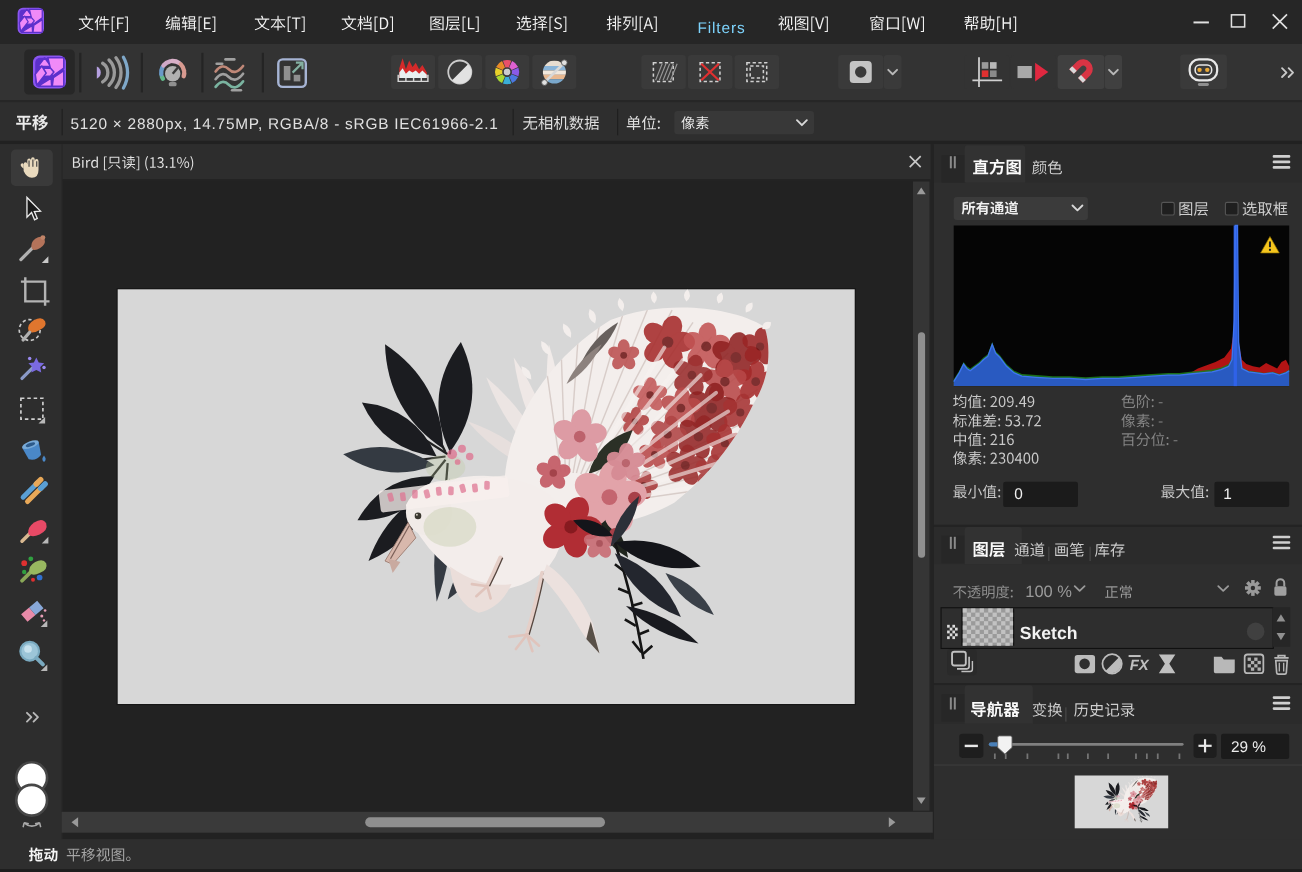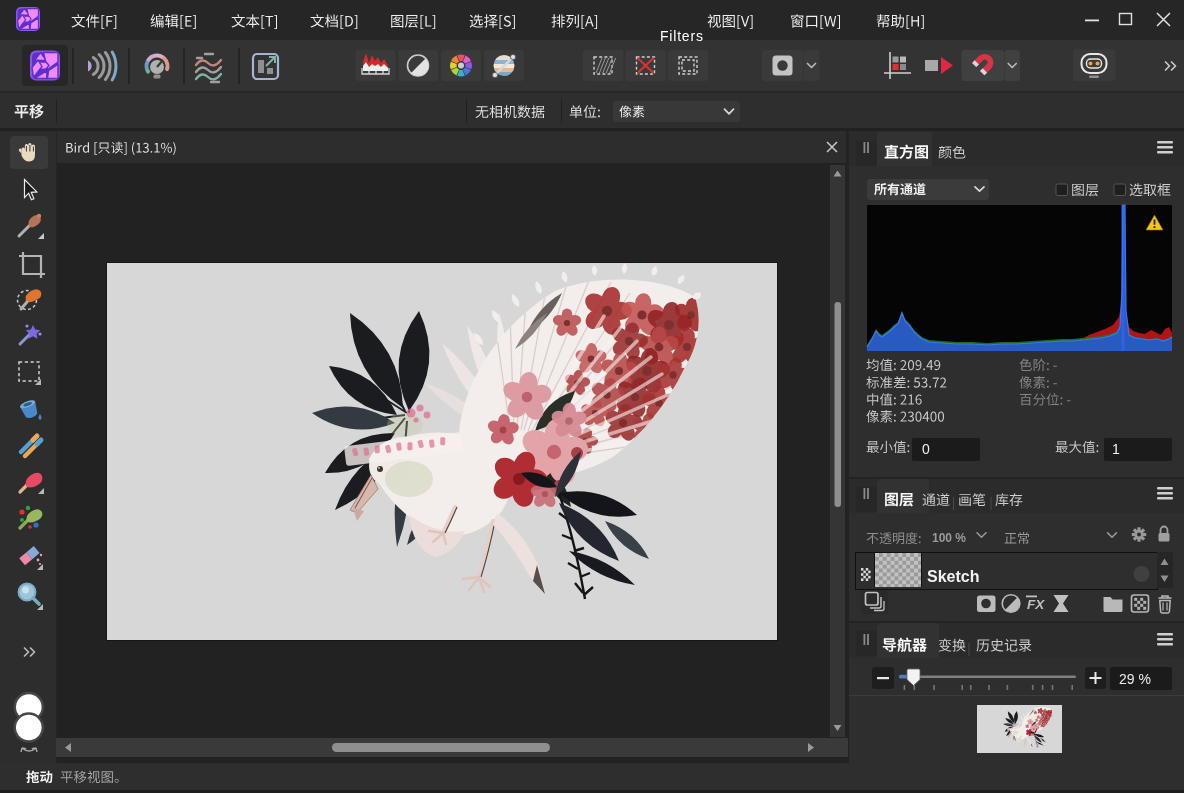--- a/index.html
+++ b/index.html
@@ -799,18 +799,19 @@
       <path transform="translate(958,505)" d="M1.3 -10.8V-9.9H12.7V-10.8ZM3.6 -8.3V-2H10.3V-8.3ZM4.5 -4.7H6.5V-2.9H4.5ZM7.4 -4.7H9.4V-2.9H7.4ZM4.5 -7.4H6.5V-5.6H4.5ZM7.4 -7.4H9.4V-5.6H7.4ZM1.3 -7.4V0.4H11.7V1.1H12.8V-7.5H11.7V-0.6H2.3V-7.4Z M14.8 -2.2 14.9 -1.3 20 -1.7V-0.6C20 0.7 20.4 1 22 1C22.3 1 24.8 1 25.2 1C26.5 1 26.8 0.5 27 -1.1C26.7 -1.2 26.3 -1.3 26 -1.5C25.9 -0.2 25.8 0.1 25.1 0.1C24.6 0.1 22.5 0.1 22 0.1C21.2 0.1 21 -0.1 21 -0.6V-1.8L27.2 -2.4L27.1 -3.3L21 -2.8V-4.2L25.9 -4.6L25.8 -5.5L21 -5.1V-6.4C22.8 -6.6 24.5 -6.8 25.9 -7.2L25.3 -8C23 -7.5 19.1 -7 15.8 -6.8C15.9 -6.6 16 -6.2 16 -6C17.3 -6 18.6 -6.1 20 -6.3V-5L15.5 -4.6L15.6 -3.8L20 -4.1V-2.7ZM16.6 -11.8C16.1 -10.4 15.4 -9 14.5 -8.1C14.8 -8 15.2 -7.7 15.4 -7.5C15.9 -8.1 16.3 -8.8 16.7 -9.5H17.4C17.8 -8.9 18.2 -8.1 18.3 -7.6L19.2 -7.9C19.1 -8.4 18.8 -9 18.5 -9.5H20.7V-10.4H17.1C17.3 -10.8 17.5 -11.2 17.6 -11.6ZM22.1 -11.8C21.7 -10.4 20.9 -9.1 20 -8.3C20.3 -8.1 20.7 -7.9 20.9 -7.7C21.4 -8.2 21.8 -8.8 22.2 -9.5H23.3C23.6 -9 23.9 -8.4 24 -8L24.9 -8.3C24.8 -8.6 24.6 -9.1 24.3 -9.5H27.1V-10.4H22.7C22.8 -10.8 23 -11.2 23.1 -11.6Z" fill="#cfcfcf"></path>
       <path transform="translate(995,505)" d="M4.5 -3.4C4.7 -3.5 5.2 -3.6 5.9 -3.6H8.3V-2H3.2V-1H8.3V1.1H9.3V-1H13.4V-2H9.3V-3.6H12.4V-4.6H9.3V-6H8.3V-4.6H5.6C6.1 -5.2 6.5 -6 6.9 -6.7H12.8V-7.7H7.4L7.8 -8.7L6.7 -9.1C6.6 -8.6 6.4 -8.1 6.2 -7.7H3.6V-6.7H5.8C5.4 -6 5.1 -5.5 5 -5.3C4.7 -4.8 4.4 -4.5 4.2 -4.5C4.3 -4.2 4.5 -3.6 4.5 -3.4ZM6.6 -11.5C6.8 -11.2 7 -10.7 7.2 -10.3H1.7V-6.3C1.7 -4.3 1.6 -1.4 0.4 0.6C0.7 0.7 1.1 1 1.3 1.2C2.5 -0.9 2.7 -4.1 2.7 -6.3V-9.4H13.3V-10.3H8.4C8.2 -10.8 7.9 -11.3 7.6 -11.8Z M22.6 -4.9V-3.7H18.7V-2.7H22.6V-0.1C22.6 0.1 22.5 0.1 22.3 0.1C22 0.1 21.2 0.1 20.3 0.1C20.4 0.4 20.6 0.8 20.6 1.1C21.8 1.1 22.6 1.1 23.1 1C23.5 0.8 23.6 0.5 23.6 -0.1V-2.7H27.4V-3.7H23.6V-4.5C24.7 -5.2 25.8 -6 26.5 -6.9L25.8 -7.4L25.6 -7.4H19.9V-6.4H24.7C24.1 -5.8 23.3 -5.2 22.6 -4.9ZM19.4 -11.8C19.2 -11.2 19 -10.5 18.8 -9.9H14.9V-8.9H18.4C17.4 -7 16.1 -5.2 14.4 -4C14.6 -3.7 14.9 -3.3 15 -3C15.6 -3.5 16.1 -3.9 16.6 -4.5V1.1H17.7V-5.8C18.4 -6.7 19 -7.8 19.5 -8.9H27.1V-9.9H19.9C20.1 -10.4 20.3 -11 20.5 -11.5Z" fill="#cfcfcf"></path>
       <path transform="translate(866,543)" d="M7.3 -6.2C8.8 -5.2 10.8 -3.6 11.7 -2.6L12.5 -3.4C11.5 -4.4 9.5 -5.8 8 -6.8ZM0.9 -10V-9H6.7C5.4 -6.8 3.2 -4.6 0.6 -3.3C0.8 -3.1 1.1 -2.7 1.2 -2.5C3 -3.4 4.7 -4.7 6 -6.3V1H7V-7.6C7.4 -8 7.7 -8.5 7.9 -9H12.1V-10Z M13.8 -9.9C14.5 -9.3 15.4 -8.4 15.8 -7.8L16.6 -8.4C16.2 -9 15.3 -9.9 14.5 -10.5ZM24.1 -10.7C22.6 -10.4 19.7 -10.1 17.4 -10C17.5 -9.9 17.6 -9.5 17.6 -9.3C18.6 -9.4 19.7 -9.4 20.7 -9.5V-8.5H17.1V-7.7H20.1C19.2 -6.8 17.9 -6 16.7 -5.6C16.9 -5.4 17.1 -5.1 17.3 -4.9C18.5 -5.4 19.8 -6.3 20.7 -7.3V-5.6H21.6V-7.3C22.5 -6.3 23.8 -5.4 25 -5C25.1 -5.2 25.4 -5.5 25.6 -5.7C24.4 -6 23 -6.9 22.2 -7.7H25.4V-8.5H21.6V-9.6C22.8 -9.7 23.9 -9.9 24.7 -10ZM18.1 -5.2V-4.5H19.6C19.4 -3.1 18.8 -2.1 17 -1.5C17.2 -1.3 17.5 -1 17.6 -0.8C19.6 -1.5 20.3 -2.7 20.5 -4.5H22.1C22 -4.1 21.9 -3.6 21.8 -3.3H24C23.9 -2.3 23.7 -1.9 23.6 -1.8C23.5 -1.7 23.4 -1.7 23.1 -1.7C22.9 -1.7 22.3 -1.7 21.7 -1.7C21.8 -1.5 21.9 -1.2 21.9 -1C22.6 -0.9 23.2 -0.9 23.5 -0.9C23.9 -0.9 24.1 -1 24.3 -1.2C24.6 -1.5 24.8 -2.2 24.9 -3.7C24.9 -3.8 24.9 -4 24.9 -4H22.8L23.1 -5.2ZM16.3 -5.9H13.7V-5H15.3V-1.1C14.8 -0.8 14.2 -0.4 13.6 0.2L14.2 1C15 0.2 15.7 -0.4 16.2 -0.4C16.4 -0.4 16.8 -0.1 17.4 0.2C18.2 0.8 19.3 0.9 20.8 0.9C22.1 0.9 24.3 0.8 25.3 0.8C25.3 0.5 25.5 -0 25.6 -0.3C24.3 -0.1 22.3 -0 20.8 -0C19.4 -0 18.3 -0.1 17.5 -0.6C16.9 -1 16.6 -1.3 16.3 -1.3Z M30.4 -5.9V-3.3H28V-5.9ZM30.4 -6.7H28V-9.2H30.4ZM27 -10.1V-1.1H28V-2.4H31.3V-10.1ZM37.1 -9.5V-7.2H33.5V-9.5ZM32.5 -10.4V-5.7C32.5 -3.7 32.3 -1.2 30.1 0.5C30.3 0.6 30.7 0.9 30.8 1.1C32.3 -0 33 -1.6 33.3 -3.1H37.1V-0.2C37.1 -0 37 0.1 36.8 0.1C36.6 0.1 35.7 0.1 34.9 0.1C35 0.3 35.2 0.7 35.2 1C36.4 1 37.1 1 37.5 0.8C37.9 0.7 38.1 0.4 38.1 -0.2V-10.4ZM37.1 -6.3V-4H33.4C33.4 -4.6 33.5 -5.2 33.5 -5.7V-6.3Z M44 -8.4V-7.2H41.9V-6.4H44V-4.3H49.1V-6.4H51.2V-7.2H49.1V-8.4H48.1V-7.2H45V-8.4ZM48.1 -6.4V-5.1H45V-6.4ZM48.8 -2.6C48.3 -2 47.5 -1.4 46.5 -1C45.6 -1.4 44.9 -2 44.3 -2.6ZM42.1 -3.4V-2.6H43.8L43.4 -2.5C43.9 -1.7 44.6 -1.1 45.5 -0.6C44.2 -0.2 42.9 0 41.5 0.1C41.6 0.4 41.8 0.7 41.9 1C43.5 0.8 45.1 0.5 46.5 -0.1C47.8 0.5 49.3 0.8 50.9 1C51.1 0.8 51.3 0.4 51.5 0.2C50.1 0.1 48.7 -0.2 47.6 -0.6C48.7 -1.2 49.7 -2 50.3 -3.2L49.7 -3.5L49.5 -3.4ZM45.1 -10.8C45.3 -10.4 45.5 -10 45.7 -9.6H40.6V-6.1C40.6 -4.1 40.5 -1.4 39.5 0.6C39.7 0.7 40.2 0.9 40.4 1C41.4 -1 41.6 -4 41.6 -6.1V-8.7H51.3V-9.6H46.8C46.6 -10 46.4 -10.6 46.1 -11Z M53.8 -5.1C54.3 -5.1 54.7 -5.4 54.7 -6C54.7 -6.5 54.3 -6.9 53.8 -6.9C53.3 -6.9 52.9 -6.5 52.9 -6C52.9 -5.4 53.3 -5.1 53.8 -5.1ZM53.8 0.2C54.3 0.2 54.7 -0.2 54.7 -0.7C54.7 -1.3 54.3 -1.6 53.8 -1.6C53.3 -1.6 52.9 -1.3 52.9 -0.7C52.9 -0.2 53.3 0.2 53.8 0.2Z" fill="#8f8f8f"></path>
       <path transform="translate(1004,543)" d="M2.4 -6.6V-0.5H0.7V0.5H12.3V-0.5H7.3V-4.6H11.4V-5.5H7.3V-9H11.9V-10H1.2V-9H6.3V-0.5H3.4V-6.6Z M17.1 -6.4H22V-5.1H17.1ZM15 -3.3V0.5H16V-2.4H19.2V1H20.2V-2.4H23.2V-0.6C23.2 -0.4 23.1 -0.4 22.9 -0.4C22.7 -0.4 22 -0.4 21.3 -0.4C21.4 -0.1 21.5 0.2 21.6 0.5C22.6 0.5 23.3 0.5 23.7 0.4C24.1 0.2 24.2 -0.1 24.2 -0.6V-3.3H20.2V-4.4H23V-7.1H16.1V-4.4H19.2V-3.3ZM15.2 -10.4C15.6 -10 16 -9.3 16.2 -8.9H14.1V-6.1H15.1V-8H24V-6.1H25V-8.9H20.1V-10.9H19.1V-8.9H16.4L17.2 -9.3C16.9 -9.7 16.5 -10.3 16.1 -10.8ZM22.9 -10.8C22.7 -10.3 22.2 -9.7 21.8 -9.2L22.6 -8.9C23 -9.3 23.5 -9.9 23.9 -10.5Z" fill="#9a9a9a"></path>
       <path transform="translate(882,650.5)" d="M2.8 -2.3C3.8 -1.6 5 -0.6 5.4 0.1L6.7 -1.1C6.3 -1.7 5.5 -2.4 4.7 -3H9.3V-0.5C9.3 -0.3 9.2 -0.2 8.8 -0.2C8.6 -0.2 7.4 -0.2 6.5 -0.3C6.7 0.2 7 0.9 7 1.3C8.4 1.3 9.5 1.3 10.2 1.1C10.9 0.9 11.1 0.4 11.1 -0.5V-3H14.2V-4.6H11.1V-5.5H9.3V-4.6H0.8V-3H3.6ZM1.8 -11.4V-8C1.8 -6.3 2.7 -5.8 5.7 -5.8C6.4 -5.8 10.2 -5.8 10.9 -5.8C13.1 -5.8 13.8 -6.2 14 -7.7C13.5 -7.8 12.8 -8 12.3 -8.2C12.2 -7.4 11.9 -7.3 10.8 -7.3C9.8 -7.3 6.4 -7.3 5.6 -7.3C4 -7.3 3.7 -7.4 3.7 -8V-8.3H12.4V-12.3H1.8ZM3.7 -10.8H10.6V-9.8H3.7Z M23.9 -12.4C24.2 -11.8 24.5 -11 24.7 -10.4H21.7V-8.8H29.4V-10.4H25.5L26.5 -10.7C26.4 -11.3 26 -12.2 25.6 -12.9ZM15.4 -6.4V-4.9H16.4C16.4 -3.1 16.3 -0.9 15.4 0.6C15.7 0.8 16.4 1.2 16.7 1.5C17.6 0 17.9 -2.1 18 -4C18.3 -3.3 18.6 -2.5 18.8 -1.9L19.9 -2.4C19.7 -3 19.3 -3.9 18.9 -4.6L18 -4.2L18 -4.9H19.9V-0.5C19.9 -0.3 19.9 -0.2 19.7 -0.2C19.5 -0.2 19.1 -0.2 18.6 -0.2C18.8 0.2 19 0.9 19 1.3C19.9 1.3 20.5 1.2 20.9 1C21.1 0.9 21.3 0.7 21.4 0.5C21.8 0.7 22.4 1.1 22.7 1.4C24.2 -0.1 24.4 -2.7 24.4 -4.5V-6.1H26.3V-0.9C26.3 0.2 26.4 0.6 26.6 0.8C26.9 1.1 27.2 1.2 27.6 1.2C27.8 1.2 28.1 1.2 28.3 1.2C28.6 1.2 28.9 1.1 29.1 1C29.3 0.8 29.5 0.6 29.6 0.2C29.6 -0.1 29.7 -1.1 29.7 -1.8C29.3 -1.9 28.9 -2.2 28.6 -2.4C28.6 -1.6 28.6 -1.1 28.6 -0.8C28.5 -0.5 28.5 -0.4 28.5 -0.3C28.4 -0.3 28.4 -0.3 28.3 -0.3C28.2 -0.3 28.2 -0.3 28.1 -0.3C28 -0.3 28 -0.3 28 -0.3C27.9 -0.4 27.9 -0.6 27.9 -0.9V-7.7H22.8V-4.5C22.8 -3 22.7 -1.1 21.4 0.3C21.5 0.1 21.5 -0.1 21.5 -0.4V-10.9H19.4L20 -12.5L18.2 -12.8C18.1 -12.3 18 -11.5 17.9 -10.9H16.4V-6.4ZM19.9 -9.6V-6.4H18V-8.7C18.3 -8 18.5 -7.2 18.7 -6.7L19.8 -7.2C19.6 -7.7 19.3 -8.5 19 -9.2L18 -8.8V-9.6Z M33.4 -10.6H35.1V-9.3H33.4ZM39.7 -10.6H41.5V-9.3H39.7ZM39.1 -7.2C39.6 -7 40.1 -6.8 40.6 -6.5H37.3C37.5 -6.8 37.7 -7.2 37.9 -7.6L36.8 -7.8V-12.1H31.8V-7.8H36C35.8 -7.3 35.5 -6.9 35.2 -6.5H30.7V-4.9H33.6C32.8 -4.2 31.6 -3.6 30.3 -3.1C30.6 -2.8 31.1 -2.1 31.3 -1.7L31.8 -1.9V1.3H33.5V1H35.1V1.3H36.8V-3.4H34.4C35 -3.9 35.6 -4.4 36.1 -4.9H38.6C39 -4.4 39.6 -3.9 40.2 -3.4H38.1V1.3H39.8V1H41.5V1.3H43.3V-1.8L43.7 -1.6C43.9 -2.1 44.4 -2.7 44.8 -3.1C43.3 -3.4 41.9 -4.1 40.8 -4.9H44.3V-6.5H41.8L42.2 -6.9C41.9 -7.2 41.4 -7.5 40.8 -7.8H43.3V-12.1H38.1V-7.8H39.6ZM33.5 -0.6V-1.9H35.1V-0.6ZM39.8 -0.6V-1.9H41.5V-0.6Z" fill="#fafafa"></path>
       <path transform="translate(938,650.5)" d="M3.1 -8.8C2.7 -7.8 2 -6.8 1.2 -6.1C1.5 -6 1.9 -5.7 2.1 -5.6C2.8 -6.3 3.6 -7.4 4.1 -8.6ZM9.7 -8.3C10.5 -7.5 11.6 -6.3 12.1 -5.5L12.9 -6.1C12.4 -6.8 11.4 -7.9 10.5 -8.7ZM6 -11.6C6.3 -11.2 6.6 -10.7 6.8 -10.3H1V-9.4H4.9V-5.1H5.9V-9.4H8.1V-5.2H9.1V-9.4H13V-10.3H7.9C7.8 -10.8 7.4 -11.4 7.1 -11.9ZM1.9 -4.7V-3.8H3C3.7 -2.7 4.7 -1.8 5.9 -1.1C4.4 -0.4 2.6 -0 0.7 0.2C0.9 0.4 1.2 0.9 1.2 1.1C3.3 0.8 5.2 0.3 7 -0.5C8.6 0.3 10.6 0.9 12.8 1.1C12.9 0.9 13.2 0.5 13.4 0.2C11.4 0 9.6 -0.4 8.1 -1C9.5 -1.9 10.7 -2.9 11.5 -4.3L10.8 -4.8L10.7 -4.7ZM4.1 -3.8H9.9C9.2 -2.9 8.2 -2.1 7 -1.5C5.8 -2.1 4.9 -2.9 4.1 -3.8Z M16.3 -11.7V-8.9H14.7V-8H16.3V-4.8C15.6 -4.6 15 -4.5 14.5 -4.3L14.8 -3.3L16.3 -3.8V-0.2C16.3 0 16.2 0.1 16.1 0.1C15.9 0.1 15.4 0.1 14.9 0.1C15 0.4 15.2 0.8 15.2 1.1C16 1.1 16.5 1.1 16.9 0.9C17.2 0.7 17.3 0.4 17.3 -0.2V-4.1L18.8 -4.6L18.7 -5.6L17.3 -5.2V-8H18.6V-8.9H17.3V-11.7ZM21.5 -9.6H24.4C24.1 -9.2 23.7 -8.6 23.3 -8.2H20.4C20.8 -8.7 21.2 -9.2 21.5 -9.6ZM18.7 -4V-3.1H22.1C21.5 -1.9 20.3 -0.7 17.9 0.4C18.1 0.6 18.5 0.9 18.6 1.1C21 0 22.2 -1.3 22.9 -2.6C23.8 -1 25.2 0.4 26.9 1.1C27 0.8 27.3 0.4 27.6 0.2C25.9 -0.4 24.4 -1.6 23.6 -3.1H27.3V-4H26.3V-8.2H24.5C25 -8.8 25.6 -9.5 25.9 -10.1L25.2 -10.6L25.1 -10.5H22.1C22.2 -10.9 22.4 -11.2 22.6 -11.6L21.5 -11.8C21 -10.6 20.1 -9.1 18.7 -8C18.9 -7.9 19.3 -7.5 19.4 -7.3L19.7 -7.5V-4ZM20.7 -4V-7.4H22.6V-5.9C22.6 -5.3 22.5 -4.7 22.4 -4ZM25.3 -4H23.4C23.5 -4.7 23.6 -5.3 23.6 -5.9V-7.4H25.3Z" fill="#cfcfcf"></path>
       <path transform="translate(976,650.5)" d="M1.6 -11.1V-6.6C1.6 -4.5 1.5 -1.6 0.5 0.5C0.7 0.6 1.2 0.9 1.4 1.1C2.5 -1.1 2.7 -4.4 2.7 -6.6V-10.1H13.3V-11.1ZM6.9 -9.3C6.9 -8.5 6.9 -7.8 6.8 -7H3.6V-6H6.7C6.5 -3.3 5.7 -1 3 0.3C3.2 0.5 3.5 0.8 3.7 1.1C6.6 -0.4 7.5 -3 7.8 -6H11.5C11.3 -2.2 11 -0.7 10.6 -0.3C10.5 -0.1 10.3 -0.1 10 -0.1C9.7 -0.1 8.8 -0.1 8 -0.2C8.1 0.1 8.3 0.5 8.3 0.9C9.2 0.9 10 0.9 10.4 0.9C10.9 0.8 11.2 0.7 11.5 0.4C12.1 -0.2 12.3 -1.9 12.5 -6.5C12.5 -6.7 12.5 -7 12.5 -7H7.9C8 -7.8 8 -8.5 8 -9.3Z M16.7 -8.5H20.5V-5.9H16.7ZM21.6 -8.5H25.3V-5.9H21.6ZM17.3 -4.4 16.4 -4.1C16.9 -2.9 17.6 -2 18.5 -1.3C17.6 -0.7 16.4 -0.2 14.6 0.2C14.8 0.4 15.1 0.9 15.2 1.1C17.1 0.7 18.5 0.1 19.4 -0.6C21.3 0.5 23.8 0.9 27 1.1C27.1 0.7 27.3 0.3 27.5 0C24.3 -0.1 22 -0.4 20.2 -1.4C21.2 -2.4 21.4 -3.6 21.5 -4.9H26.4V-9.5H21.6V-11.7H20.5V-9.5H15.7V-4.9H20.5C20.4 -3.8 20.1 -2.8 19.3 -1.9C18.5 -2.6 17.8 -3.4 17.3 -4.4Z M29.7 -10.8C30.5 -10.1 31.5 -9.1 31.9 -8.5L32.7 -9.3C32.2 -9.8 31.2 -10.8 30.5 -11.4ZM30.8 0.9V0.8C31 0.6 31.4 0.3 33.7 -1.4C33.6 -1.6 33.4 -2 33.4 -2.3L31.9 -1.3V-7.4H28.6V-6.3H30.9V-1.3C30.9 -0.6 30.4 -0.1 30.2 0.1C30.4 0.2 30.7 0.6 30.8 0.9ZM33.9 -10.8V-9.7H39.4V-6.2H34.1V-0.8C34.1 0.6 34.6 0.9 36.2 0.9C36.6 0.9 39.1 0.9 39.4 0.9C41 0.9 41.3 0.3 41.5 -2C41.2 -2.1 40.7 -2.3 40.4 -2.5C40.4 -0.5 40.2 -0.1 39.4 -0.1C38.8 -0.1 36.7 -0.1 36.3 -0.1C35.4 -0.1 35.2 -0.2 35.2 -0.8V-5.2H39.4V-4.5H40.5V-10.8Z M43.9 -4.4C44.8 -3.9 45.9 -3.1 46.4 -2.6L47.2 -3.3C46.6 -3.9 45.5 -4.6 44.6 -5.1ZM43.9 -11V-10H52.4L52.3 -8.7H44.3V-7.8H52.2L52.2 -6.5H42.9V-5.5H48.5V-3C46.4 -2.1 44.3 -1.3 43 -0.8L43.5 0.2C44.9 -0.4 46.7 -1.2 48.5 -2V-0C48.5 0.2 48.4 0.2 48.2 0.2C47.9 0.3 47.2 0.3 46.3 0.2C46.5 0.5 46.6 0.9 46.7 1.1C47.8 1.1 48.5 1.1 48.9 1C49.4 0.8 49.5 0.6 49.5 -0V-3.3C50.7 -1.5 52.5 -0.1 54.7 0.6C54.8 0.3 55.1 -0.1 55.3 -0.4C53.8 -0.8 52.5 -1.5 51.5 -2.5C52.3 -3 53.4 -3.8 54.2 -4.5L53.3 -5.2C52.7 -4.5 51.7 -3.7 50.8 -3.1C50.3 -3.7 49.9 -4.4 49.5 -5.1V-5.5H55.2V-6.5H53.3C53.4 -7.9 53.5 -9.6 53.5 -11L52.7 -11L52.5 -11Z" fill="#cfcfcf"></path>
       <path transform="translate(26,782)" d="M6.6 -11.5C6.2 -10.1 5.5 -8.7 4.6 -7.7V-8.9H3.5V-11.5H1.9V-8.9H0.5V-7.4H1.9V-4.9L0.3 -4.5L0.7 -3L1.9 -3.3V-0.7C1.9 -0.5 1.9 -0.5 1.7 -0.5C1.6 -0.4 1.1 -0.4 0.6 -0.5C0.8 -0 1 0.7 1 1.1C1.9 1.1 2.5 1.1 3 0.8C3.4 0.5 3.5 0.1 3.5 -0.7V-3.8L4.7 -4.2L4.7 -4.3L5.1 -3.1L6 -3.5V-1C6 0.6 6.4 1.1 8.2 1.1C8.6 1.1 10.6 1.1 11 1.1C12.4 1.1 12.9 0.6 13.1 -1.1C12.6 -1.2 12 -1.4 11.7 -1.6C11.6 -0.5 11.5 -0.3 10.9 -0.3C10.4 -0.3 8.7 -0.3 8.3 -0.3C7.5 -0.3 7.4 -0.4 7.4 -1V-4L8.4 -4.4V-1.2H9.8V-4.9L10.9 -5.3C10.9 -3.9 10.9 -3.2 10.8 -3.1C10.8 -2.9 10.7 -2.9 10.6 -2.9C10.5 -2.9 10.2 -2.9 10 -2.9C10.2 -2.6 10.3 -2 10.3 -1.5C10.7 -1.5 11.2 -1.5 11.6 -1.7C12 -1.9 12.2 -2.2 12.2 -2.8C12.3 -3.3 12.3 -4.7 12.3 -6.5L12.3 -6.8L11.3 -7.1L11 -6.9L10.9 -6.9L9.8 -6.5V-8H8.4V-5.9L7.4 -5.5V-7H6.1C6.4 -7.4 6.7 -7.8 7 -8.3H12.9V-9.8H7.7C7.8 -10.2 8 -10.7 8.1 -11.1ZM3.5 -5.3V-7.4H4.3L4.2 -7.3C4.6 -7.1 5.3 -6.6 5.5 -6.3L6 -6.8V-5L4.7 -4.5L4.5 -5.6Z M14.6 -10.4V-9H19.9V-10.4ZM14.7 -0.3 14.7 -0.3V-0.3C15.1 -0.5 15.7 -0.7 19.1 -1.6L19.2 -0.9L20.5 -1.4C20.2 -0.9 19.9 -0.4 19.5 -0C19.9 0.2 20.4 0.8 20.7 1.2C22.6 -0.7 23.2 -3.6 23.4 -7H24.7C24.6 -2.7 24.5 -1.1 24.2 -0.7C24 -0.5 23.9 -0.5 23.7 -0.5C23.4 -0.5 22.8 -0.5 22.2 -0.6C22.5 -0.1 22.6 0.6 22.7 1C23.4 1.1 24.1 1.1 24.5 1C25 0.9 25.3 0.8 25.6 0.3C26.1 -0.3 26.2 -2.3 26.3 -7.8C26.3 -8 26.4 -8.5 26.4 -8.5H23.4L23.4 -11.2H21.8L21.8 -8.5H20.3V-7H21.8C21.7 -4.8 21.4 -3 20.6 -1.5C20.3 -2.4 19.8 -3.9 19.3 -5L18 -4.6C18.2 -4.1 18.5 -3.5 18.6 -2.9L16.3 -2.4C16.8 -3.4 17.2 -4.7 17.5 -5.8H20.1V-7.3H14.1V-5.8H15.8C15.5 -4.4 15.1 -3 14.9 -2.6C14.7 -2.1 14.5 -1.8 14.2 -1.7C14.4 -1.3 14.6 -0.6 14.7 -0.3Z" fill="#f5f5f5"></path>
       <path transform="translate(60,782)" d="M2.3 -8.5C2.9 -7.5 3.4 -6.2 3.6 -5.4L4.5 -5.7C4.4 -6.5 3.8 -7.8 3.3 -8.8ZM10.2 -8.8C9.9 -7.9 9.2 -6.5 8.7 -5.6L9.6 -5.3C10.1 -6.2 10.8 -7.5 11.3 -8.5ZM0.7 -4.7V-3.7H6.2V1.1H7.2V-3.7H12.8V-4.7H7.2V-9.4H12.1V-10.4H1.4V-9.4H6.2V-4.7Z M18.1 -11.2C17.2 -10.8 15.6 -10.4 14.3 -10.2C14.4 -9.9 14.5 -9.6 14.6 -9.4C15.1 -9.4 15.6 -9.5 16.2 -9.7V-7.5H14.1V-6.5H16C15.5 -5 14.7 -3.2 13.9 -2.2C14.1 -2 14.4 -1.6 14.5 -1.3C15.1 -2.2 15.7 -3.5 16.2 -4.9V1.1H17.1V-5.1C17.5 -4.5 18 -3.7 18.2 -3.3L18.8 -4.1C18.5 -4.5 17.5 -5.8 17.1 -6.2V-6.5H18.8V-7.5H17.1V-9.9C17.7 -10 18.3 -10.2 18.7 -10.4ZM20.4 -8C20.8 -7.7 21.3 -7.3 21.7 -7C20.8 -6.5 19.7 -6.1 18.7 -5.8C18.8 -5.6 19.1 -5.3 19.2 -5C21.9 -5.8 24.5 -7.2 25.7 -9.8L25 -10.1L24.9 -10H22.3C22.6 -10.4 22.9 -10.8 23.2 -11.1L22.1 -11.3C21.5 -10.3 20.3 -9.2 18.6 -8.4C18.8 -8.2 19.2 -7.9 19.3 -7.7C20.1 -8.1 20.8 -8.6 21.5 -9.2H24.3C23.8 -8.5 23.2 -8 22.5 -7.5C22.1 -7.8 21.6 -8.2 21.1 -8.5ZM21 -2.6C21.6 -2.3 22.2 -1.8 22.6 -1.4C21.4 -0.6 19.9 0 18.4 0.3C18.5 0.5 18.8 0.9 18.9 1.1C22.2 0.4 25.2 -1.4 26.4 -4.9L25.8 -5.2L25.6 -5.2H23.2C23.5 -5.5 23.8 -5.9 24 -6.2L22.9 -6.4C22.3 -5.2 20.9 -3.8 18.8 -2.9C19 -2.8 19.3 -2.4 19.5 -2.2C20.7 -2.8 21.7 -3.5 22.5 -4.3H25.1C24.7 -3.4 24.1 -2.6 23.3 -2C22.9 -2.4 22.3 -2.8 21.8 -3.1Z M33.1 -10.7V-3.5H34.1V-9.8H38.2V-3.5H39.2V-10.7ZM29.1 -10.9C29.6 -10.3 30.1 -9.6 30.3 -9.1L31.2 -9.6C30.9 -10.1 30.4 -10.8 29.8 -11.3ZM35.6 -8.8V-6.1C35.6 -4 35.2 -1.4 31.8 0.3C32 0.5 32.3 0.9 32.4 1.1C34.5 0 35.5 -1.4 36.1 -2.9V-0.3C36.1 0.6 36.4 0.9 37.3 0.9H38.6C39.7 0.9 39.9 0.3 40 -1.8C39.8 -1.9 39.4 -2 39.2 -2.2C39.1 -0.3 39.1 0.1 38.6 0.1H37.5C37.1 0.1 37 0 37 -0.4V-3.7H36.3C36.5 -4.5 36.6 -5.4 36.6 -6.1V-8.8ZM27.9 -9V-8.1H31.1C30.3 -6.4 28.9 -4.7 27.5 -3.7C27.7 -3.6 27.9 -3 28 -2.8C28.5 -3.1 29.1 -3.6 29.6 -4.2V1.1H30.5V-4.8C31 -4.1 31.6 -3.4 31.8 -3L32.5 -3.8C32.2 -4.1 31.3 -5.1 30.8 -5.7C31.4 -6.6 32 -7.6 32.4 -8.7L31.8 -9.1L31.6 -9Z M45.6 -3.8C46.6 -3.5 48 -3.1 48.8 -2.7L49.2 -3.4C48.4 -3.7 47.1 -4.2 46 -4.4ZM44.2 -2.1C46.1 -1.8 48.4 -1.3 49.7 -0.8L50.2 -1.6C48.8 -2 46.5 -2.5 44.7 -2.7ZM41.6 -10.7V1.1H42.6V0.5H51.9V1.1H52.9V-10.7ZM42.6 -0.4V-9.8H51.9V-0.4ZM46.1 -9.6C45.4 -8.5 44.3 -7.4 43.1 -6.7C43.3 -6.6 43.7 -6.3 43.8 -6.1C44.2 -6.4 44.6 -6.7 45 -7.1C45.5 -6.6 46 -6.2 46.5 -5.9C45.3 -5.3 44.1 -4.9 42.8 -4.7C43 -4.5 43.2 -4.1 43.3 -3.8C44.7 -4.2 46.1 -4.7 47.4 -5.3C48.5 -4.7 49.8 -4.3 51 -4C51.2 -4.2 51.4 -4.6 51.6 -4.8C50.4 -5 49.2 -5.3 48.2 -5.8C49.2 -6.5 50 -7.3 50.6 -8.2L50 -8.5L49.9 -8.5H46.4C46.6 -8.7 46.8 -9 46.9 -9.3ZM45.6 -7.6 45.7 -7.7H49.2C48.7 -7.2 48.1 -6.7 47.3 -6.3C46.6 -6.7 46 -7.1 45.6 -7.6Z M56.6 -3.3C55.5 -3.3 54.6 -2.4 54.6 -1.2C54.6 -0.1 55.5 0.8 56.6 0.8C57.8 0.8 58.7 -0.1 58.7 -1.2C58.7 -2.4 57.8 -3.3 56.6 -3.3ZM56.6 0.1C55.9 0.1 55.3 -0.5 55.3 -1.2C55.3 -2 55.9 -2.6 56.6 -2.6C57.4 -2.6 58 -2 58 -1.2C58 -0.5 57.4 0.1 56.6 0.1Z" fill="#a6a6a6"></path>
     </svg>
-    <div style="position:absolute;left:634px;top:28px;font-size:14px;color:#ffffff;font-weight:normal;white-space:pre;line-height:16px;letter-spacing:0.8px;margin-left:26px;">Filters</div>
+    <div style="position:absolute;left:634px;top:17px;font-size:14px;color:#7dd3fc;font-weight:normal;white-space:pre;line-height:16px;letter-spacing:0.8px;">Filters</div>
+    <div style="position:absolute;left:64px;top:104px;font-size:14px;color:#e0e0e0;font-weight:normal;white-space:pre;line-height:16px;letter-spacing:0.7px;">5120 × 2880px, 14.75MP, RGBA/8 - sRGB IEC61966-2.1</div>
     <div style="position:absolute;left:922px;top:440.5px;font-size:14px;color:#f0f0f0;font-weight:normal;white-space:pre;line-height:16px;">0</div>
     <div style="position:absolute;left:1112px;top:440.5px;font-size:14px;color:#f0f0f0;font-weight:normal;white-space:pre;line-height:16px;">1</div>
-    <div style="position:absolute;left:932px;top:531px;font-size:12px;color:#9a9a9a;font-weight:bold;white-space:pre;line-height:15px;">100 %</div>
+    <div style="position:absolute;left:932px;top:531px;font-size:15px;color:#9a9a9a;font-weight:normal;white-space:pre;line-height:15px;">100 %</div>
     <div style="position:absolute;left:927px;top:568px;font-size:16px;color:#f2f2f2;font-weight:bold;white-space:pre;line-height:18px;">Sketch</div>
     <div style="position:absolute;left:1119px;top:671px;font-size:14px;color:#ececec;font-weight:normal;white-space:pre;line-height:16px;">29 %</div>
   </div>
 </body></html>

